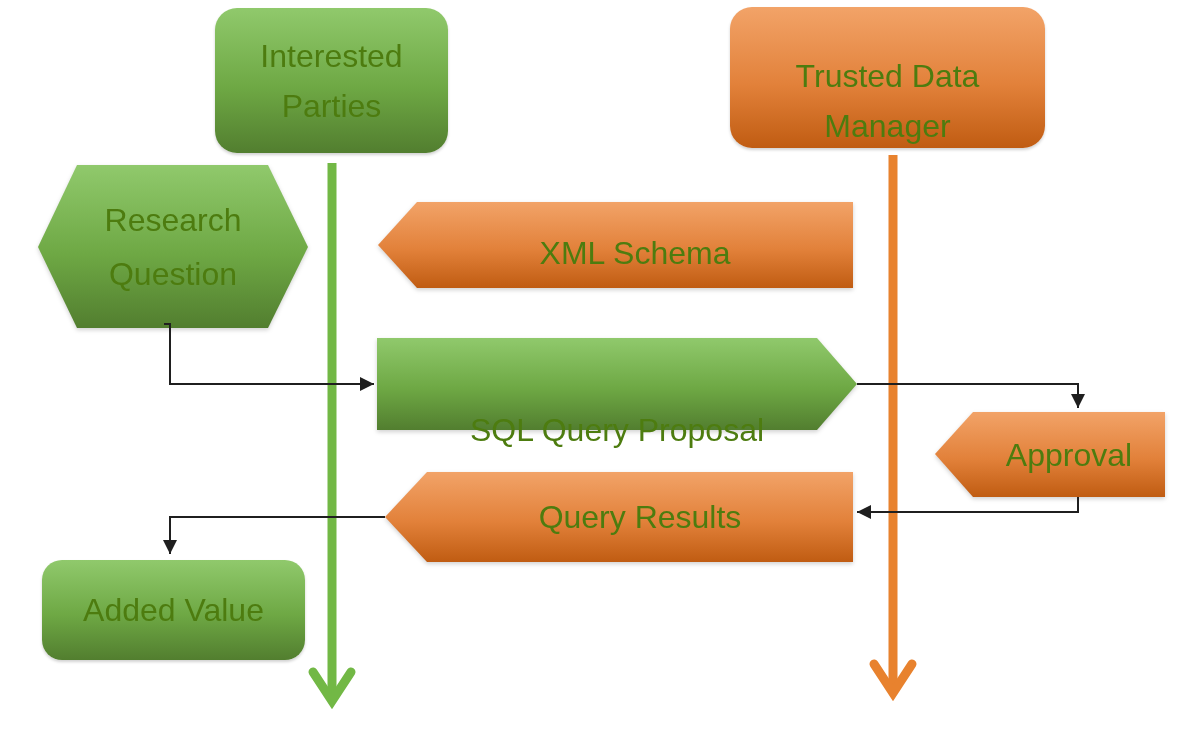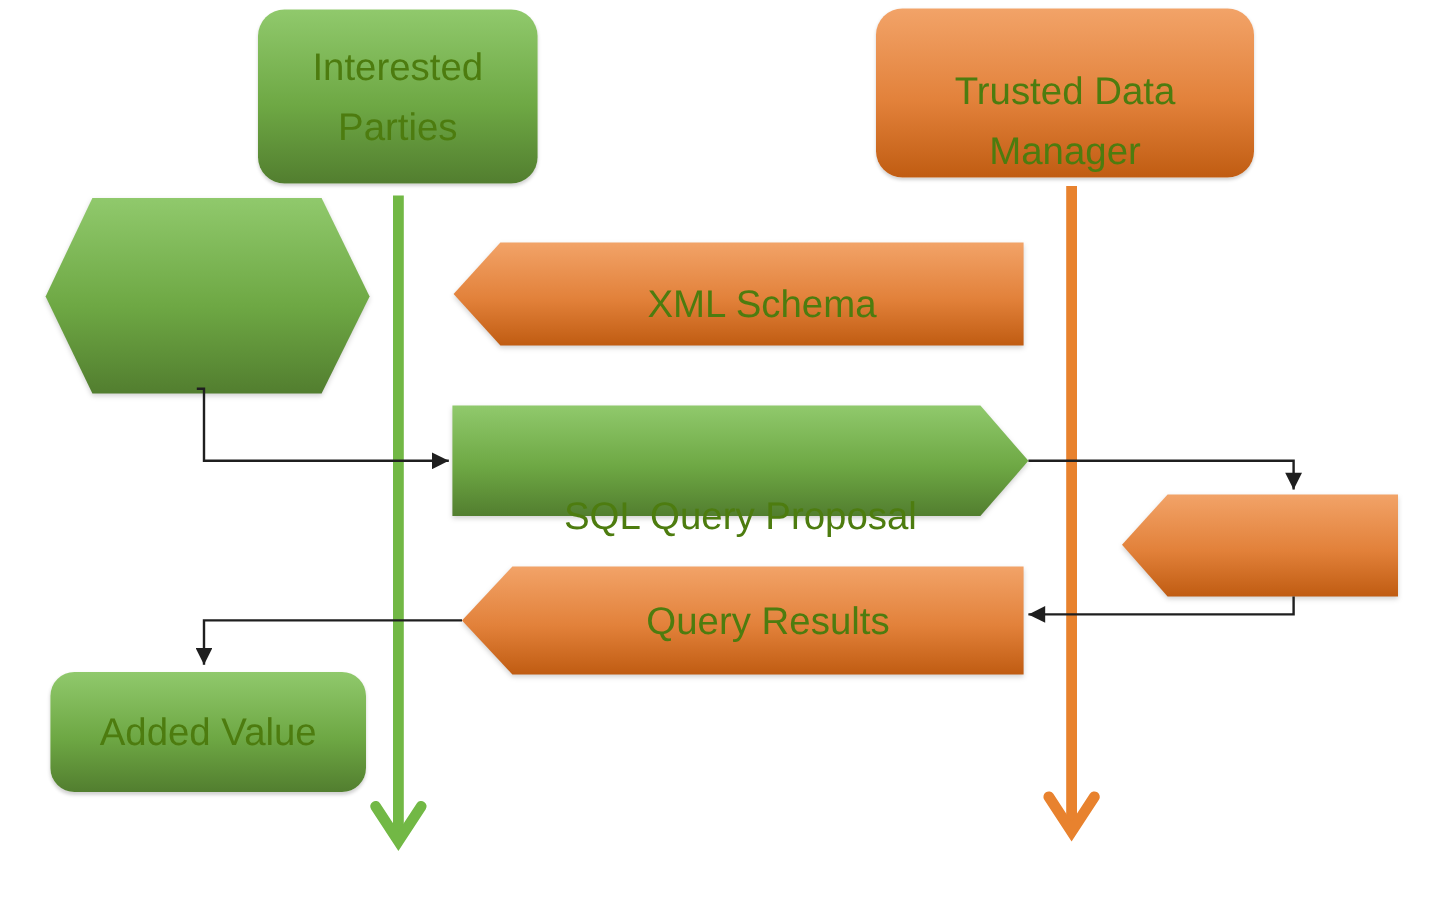--- a/index.html
+++ b/index.html
@@ -84,25 +84,31 @@
   <div class="node-box green" style="left:215px; top:8px; width:233px; height:145px;"></div>
   <div class="node-box orange" style="left:730px; top:7px; width:315px; height:141px;"></div>
   <div class="node-box green" style="left:42px; top:560px; width:263px; height:100px; border-radius:20px;"></div>
 
   <div class="lbl" style="left:215px; top:8px; width:233px; height:145px;">
     <span class="inner" style="width:190px;">Interested Parties</span>
   </div>
   <div class="lbl" style="left:730px; top:7px; width:315px; height:141px;margin-top:23px;">
     <span class="inner" style="width:230px;">Trusted Data Manager</span>
   </div>
+  <div class="lbl hex" style="left:38px; top:165px; width:270px; height:163px;">
+    <span class="inner" style="width:200px;">Research Question</span>
+  </div>
   <div class="lbl" style="left:417px; top:202px; width:436px; height:102px;">
     <span class="inner">XML Schema</span>
   </div>
   <div class="lbl" style="left:377px; top:338px; width:480px; height:92px;margin-top:46px;">
     <span class="inner">SQL Query Proposal</span>
+  </div>
+  <div class="lbl" style="left:973px; top:412px; width:192px; height:85px;">
+    <span class="inner">Approval</span>
   </div>
   <div class="lbl" style="left:42px; top:560px; width:263px; height:100px;">
     <span class="inner">Added Value</span>
   </div>
   <div class="lbl" style="left:427px; top:472px; width:426px; height:90px;">
     <span class="inner">Query Results</span>
   </div>
 
 </div>
 

